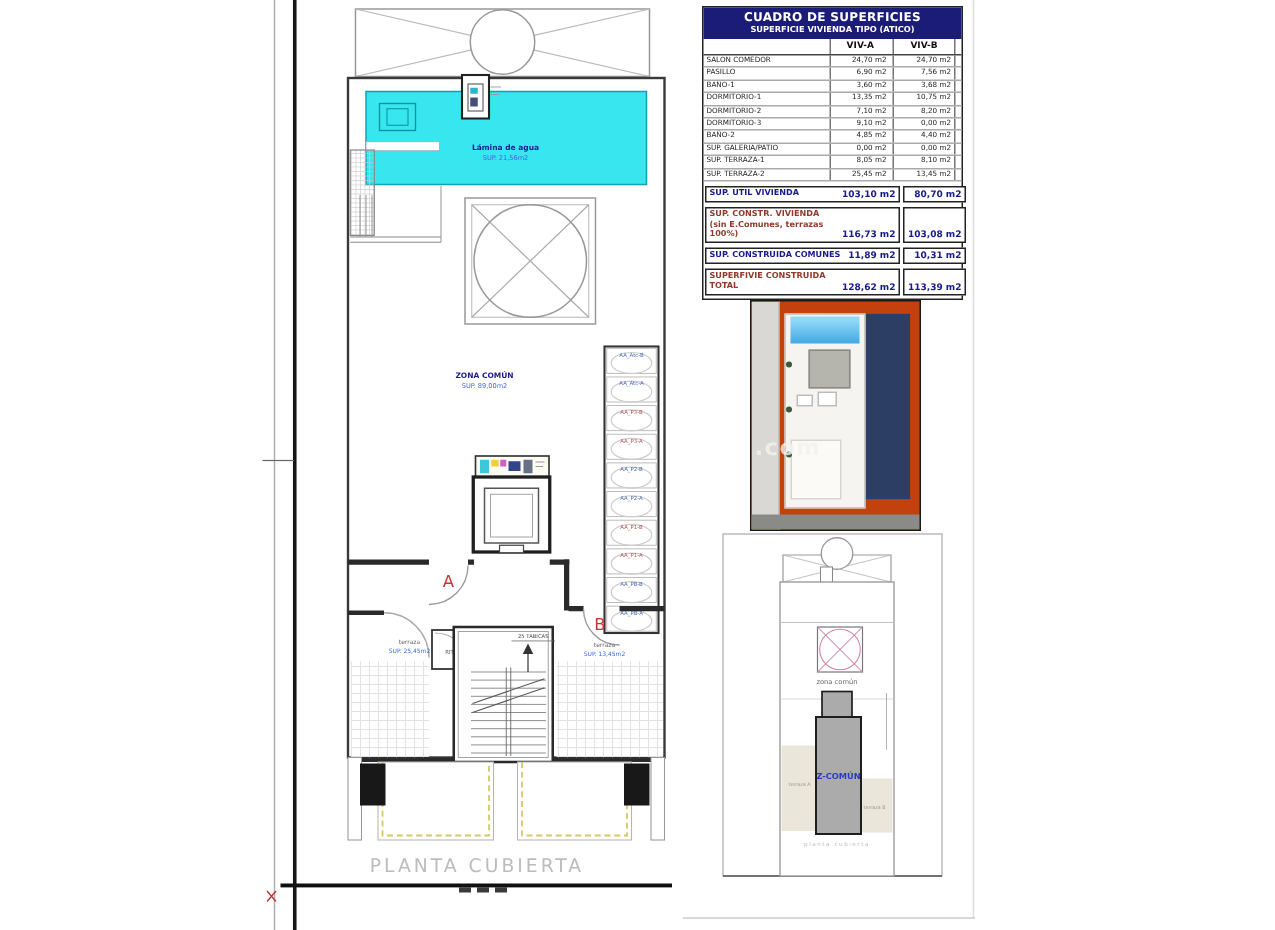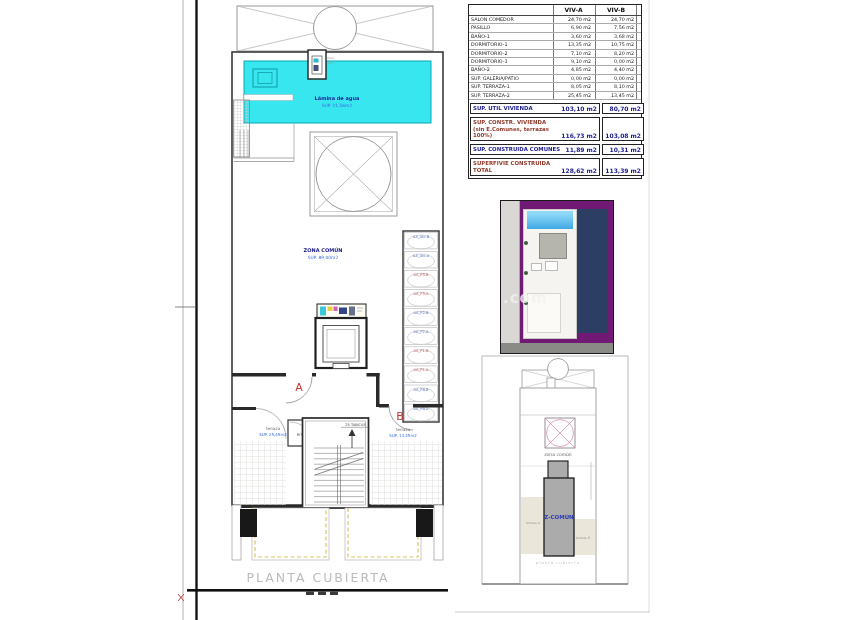--- a/index.html
+++ b/index.html
@@ -23,21 +23,21 @@
   .sum-wrap{padding:3px 1px 2px 1px;}
   .sum-row{display:flex;gap:2px;margin-bottom:3px;}
   .sum-main{flex:0 0 124px;border:1.3px solid #222;display:flex;justify-content:space-between;align-items:flex-end;padding:1px 2px;background:#fff;}
   .sum-lab{font-size:5.4px;font-weight:bold;line-height:1.25;}
   .sum-lab.navy{color:#1a1a8f;} .sum-lab.maroon{color:#8f3a2a;}
   .sum-val{font-size:6px;font-weight:bold;color:#1a1a8f;white-space:nowrap;padding-left:2px;}
   .sum-b{flex:0 0 36px;border:1.3px solid #222;display:flex;align-items:flex-end;justify-content:flex-end;
          font-size:6px;font-weight:bold;color:#1a1a8f;padding:1px 2px;background:#fff;white-space:nowrap;}
   
   #photo{position:absolute;left:500px;top:200px;width:112px;height:152px;border:1px solid #1a1a1a;
-         background:#701a75;overflow:hidden;}
+         background:#c2410c;overflow:hidden;}
   #photo *{position:absolute;}
   .ph-street-l{left:0;top:0;width:18px;height:100%;background:#d9d8d4;border-right:1px solid #aaa;}
   .ph-shadow{left:34px;top:8px;width:72px;height:124px;background:#2c3e63;
              clip-path:polygon(18% 0,100% 0,100% 100%,56% 100%);}
   .ph-building{left:22px;top:8px;width:52px;height:128px;background:#f5f4f0;border:1px solid #c9c8c2;}
   .ph-pool{left:26px;top:10px;width:46px;height:18px;background:linear-gradient(#8fd8f8 15%,#3fa9e4);}
   .ph-skylight{left:38px;top:32px;width:26px;height:24px;background:#b5b5ae;border:1px solid #8a8a84;}
   .ph-furn1{left:30px;top:62px;width:9px;height:6px;background:#fff;border:1px solid #bbb;}
   .ph-furn2{left:44px;top:60px;width:11px;height:8px;background:#fff;border:1px solid #bbb;}
   .ph-terr{left:26px;top:92px;width:32px;height:38px;background:#fbfaf6;border:1px solid #d5d4ce;}
@@ -265,20 +265,24 @@
     <text x="318" y="581.5" text-anchor="middle" font-size="12.5" fill="#bcbcbc" letter-spacing="2">PLANTA CUBIERTA</text>
     <g>
       <rect x="187" y="589" width="261" height="2.6" fill="#101010"></rect>
       <rect x="306" y="591.5" width="8" height="3.5" fill="#3a3a3a"></rect>
       <rect x="318" y="591.5" width="8" height="3.5" fill="#3a3a3a"></rect>
       <rect x="330" y="591.5" width="8" height="3.5" fill="#3a3a3a"></rect>
     </g>
   </svg>
 
   <div id="surf">
+    <div class="surf-head">
+      <div class="surf-title">CUADRO DE SUPERFICIES</div>
+      <div class="surf-sub">SUPERFICIE VIVIENDA TIPO  (ATICO)</div>
+    </div>
     <div class="grid-row colhead">
       <div></div>
       <div class="ch cA">VIV-A</div>
       <div></div>
       <div class="ch cB">VIV-B</div>
     </div>
     <div class="grid-row drow">
         <div class="lab">SALON COMEDOR</div>
         <div class="vA">24,70 m2</div>
         <div></div>

